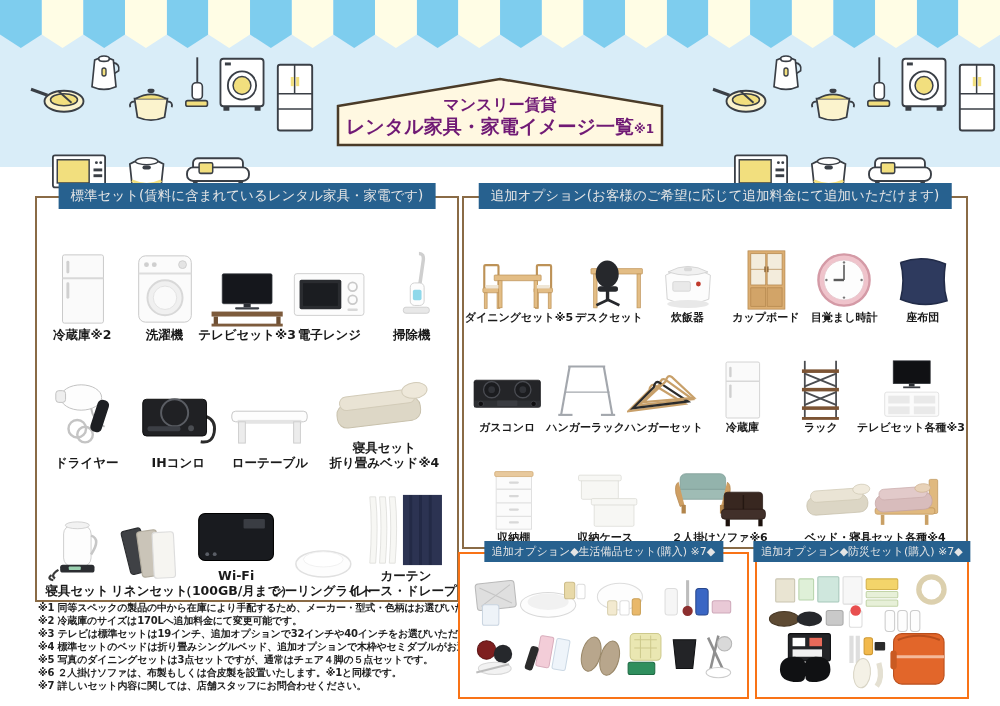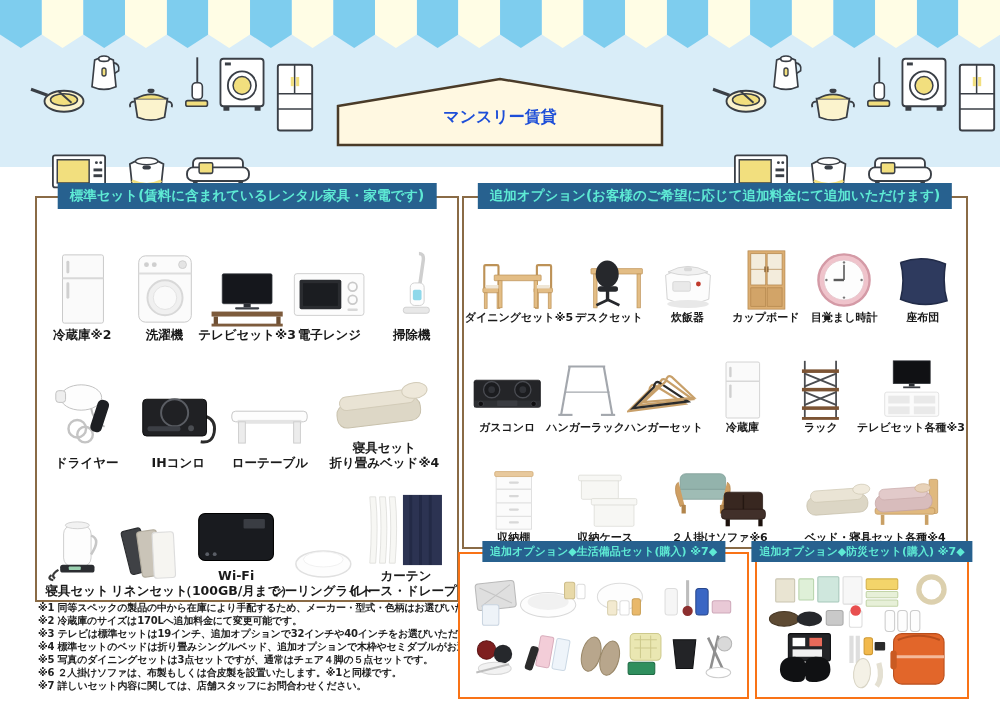--- a/index.html
+++ b/index.html
@@ -26,31 +26,31 @@
   .icon-cluster [data-name="washer-deco-icon"]{left:190px;top:4px;width:52px;height:60px}
   .icon-cluster [data-name="fridge-deco-icon"]{left:248px;top:10px;width:42px;height:76px}
   .icon-cluster [data-name="microwave-deco-icon"]{left:24px;top:100px;width:58px;height:42px}
   .icon-cluster [data-name="rice-cooker-deco-icon"]{left:98px;top:100px;width:46px;height:42px}
   .icon-cluster [data-name="sofa-deco-icon"]{left:158px;top:102px;width:68px;height:42px}
 
   
   .plaque{position:absolute;left:335px;top:76px;width:330px;height:72px}
   .plaque svg{position:absolute;inset:0;width:100%;height:100%}
   .plaque-text{position:absolute;inset:0;display:flex;flex-direction:column;align-items:center;
-      justify-content:center;padding-top:10px;font-weight:bold;color:#1d4ed8;line-height:1.25}
+      justify-content:center;padding-top:10px;font-weight:bold;color:#701a75;line-height:1.25}
   .plaque-line1{font-size:16px}
   .plaque-line2{font-size:19px}
   .plaque-note{font-size:12px;font-weight:bold}
 
   
   .section{position:absolute;background:#fff;border:2px solid #8a6b46}
   #std{left:35px;top:196px;width:420px;height:402px}
   #add{left:462px;top:196px;width:502px;height:349px}
   .sec-header{position:absolute;top:-15px;left:50%;transform:translateX(-50%);
-      background:#27618f;color:#5eead4;font-weight:bold;font-size:13.5px;
+      background:#27618f;color:#e5e5e5;font-weight:normal;font-size:13.5px;
       padding:4px 12px;white-space:nowrap;z-index:3}
   .rows{position:absolute;inset:0;display:flex;flex-direction:column;padding:16px 4px 2px}
   .row{flex:1;display:flex;align-items:flex-end;justify-content:space-around}
   .item{display:flex;flex-direction:column;align-items:center;justify-content:flex-end;flex:1;min-width:0}
   .item-img{height:78px;width:100%;display:flex;align-items:flex-end;justify-content:center}
   .item-img svg{max-width:95%;max-height:100%;display:block}
   .item-label{font-size:12.5px;font-weight:bold;color:#1a1a1a;line-height:1.15;text-align:center;white-space:nowrap}
   #std .row:nth-child(2) .item:nth-child(4){flex:1.5}
   #std .row:nth-child(3) .item:nth-child(3){flex:1.4}
   #std .row:nth-child(3) .item:nth-child(5){flex:1.3}
@@ -266,20 +266,21 @@
           </svg>
         </span>
       </div>
 
     <div class="plaque" data-name="title-plaque">
       <svg viewBox="0 0 330 72" data-name="title-plaque-shape">
         <polygon points="3,30 165,3 327,30 327,69 3,69" fill="#fff8e1" stroke="#4a3b28" stroke-width="2.5"></polygon>
       </svg>
       <div class="plaque-text" data-name="page-title">
         <div class="plaque-line1" data-name="title-line-1">マンスリー賃貸</div>
+        <div class="plaque-line2" data-name="title-line-2"><span data-name="title-line-2-text">レンタル家具・家電イメージ一覧</span><span class="plaque-note" data-name="title-note">※1</span></div>
       </div>
     </div>
   </div>
 
   <div class="section" id="std" data-name="standard-set-section">
     <div class="sec-header" data-name="standard-set-header">標準セット(賃料に含まれているレンタル家具・家電です)</div>
     <div class="rows" data-name="standard-set-grid">
       <div class="row" data-name="standard-row-1">
           <div class="item" data-name="item-fridge">
             <div class="item-img" data-name="fridge-icon">

